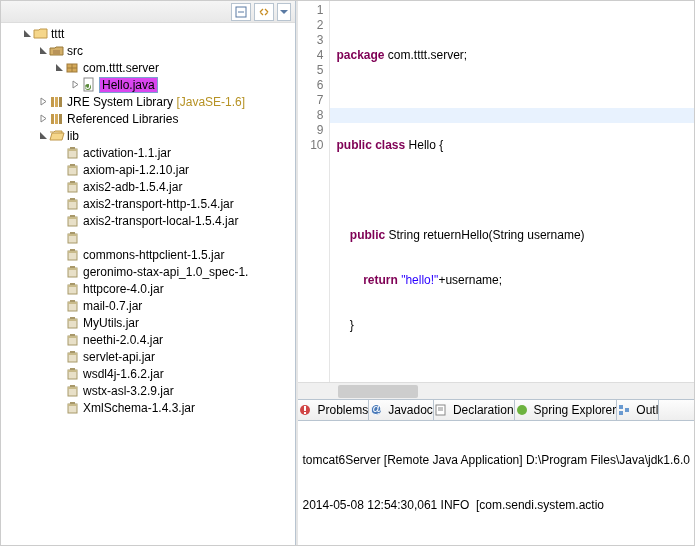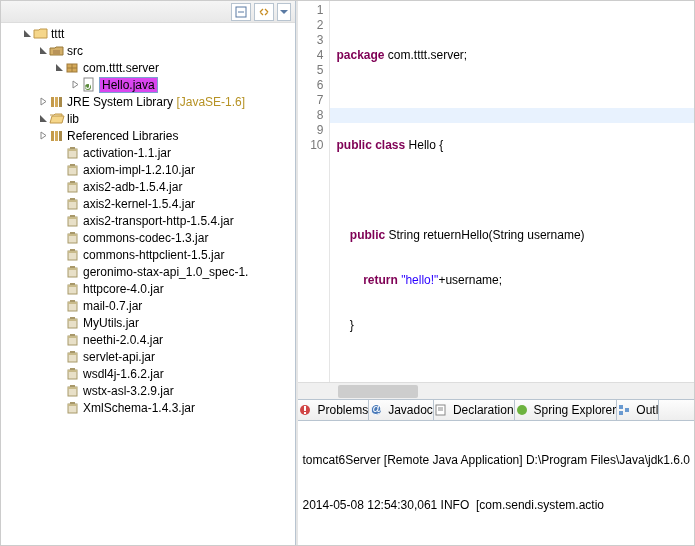--- a/index.html
+++ b/index.html
@@ -139,48 +139,48 @@
             <rect x="10" y="3" width="3" height="10" fill="#a88a4a"></rect>
           </svg>
         </span>
         <span class="lbl"><span>JRE System Library</span> <span class="decor">[JavaSE-1.6]</span></span>
       </div>
 
     <div class="tree-row">
         <span class="ind i2"></span>
         <span class="tw">
           <svg viewBox="0 0 9 9">
-            <path d="M1 1 L1 8 L8 8 Z" fill="#5a5a5a"></path>
-          </svg>
-        </span>
-        <span class="ic">
-          <svg viewBox="0 0 16 16">
-            <path d="M1 4 L5 4 L6 3 L13 3 L13 5 L3 5 L1 12 L13 12 L15 5 L13 5" fill="#f5d68a" stroke="#c0984a"></path>
-          </svg>
-        </span>
-        <span class="lbl">lib</span>
-      </div>
-
-    <div class="tree-row">
-        <span class="ind i2"></span>
-        <span class="tw">
-          <svg viewBox="0 0 9 9">
             <path d="M2 1 L7 4.5 L2 8 Z" fill="none" stroke="#888"></path>
           </svg>
         </span>
         <span class="ic">
           <svg viewBox="0 0 16 16">
             <rect x="2" y="3" width="3" height="10" fill="#c49a4a"></rect>
             <rect x="6" y="3" width="3" height="10" fill="#d4aa5a"></rect>
             <rect x="10" y="3" width="3" height="10" fill="#a88a4a"></rect>
           </svg>
         </span>
         <span class="lbl">Referenced Libraries</span>
       </div>
 
+    <div class="tree-row">
+        <span class="ind i2"></span>
+        <span class="tw">
+          <svg viewBox="0 0 9 9">
+            <path d="M1 1 L1 8 L8 8 Z" fill="#5a5a5a"></path>
+          </svg>
+        </span>
+        <span class="ic">
+          <svg viewBox="0 0 16 16">
+            <path d="M1 4 L5 4 L6 3 L13 3 L13 5 L3 5 L1 12 L13 12 L15 5 L13 5" fill="#f5d68a" stroke="#c0984a"></path>
+          </svg>
+        </span>
+        <span class="lbl">lib</span>
+      </div>
+
     <div id="jars">
         <div class="tree-row">
           <span class="ind i3"></span>
           <span class="tw hidden"></span>
           <span class="ic">
             <svg viewBox="0 0 16 16">
               <rect x="3" y="4" width="9" height="9" fill="#e8e0c8" stroke="#a89a6a"></rect>
               <rect x="3" y="4" width="9" height="2" fill="#c8ba8a"></rect>
               <rect x="5" y="2" width="5" height="2" fill="#a8986a"></rect>
             </svg>
@@ -190,21 +190,21 @@
         <div class="tree-row">
           <span class="ind i3"></span>
           <span class="tw hidden"></span>
           <span class="ic">
             <svg viewBox="0 0 16 16">
               <rect x="3" y="4" width="9" height="9" fill="#e8e0c8" stroke="#a89a6a"></rect>
               <rect x="3" y="4" width="9" height="2" fill="#c8ba8a"></rect>
               <rect x="5" y="2" width="5" height="2" fill="#a8986a"></rect>
             </svg>
           </span>
-          <span class="lbl">axiom-impl-1.2.10.jar</span>
+          <span class="lbl">axiom-api-1.2.10.jar</span>
         </div>
         <div class="tree-row">
           <span class="ind i3"></span>
           <span class="tw hidden"></span>
           <span class="ic">
             <svg viewBox="0 0 16 16">
               <rect x="3" y="4" width="9" height="9" fill="#e8e0c8" stroke="#a89a6a"></rect>
               <rect x="3" y="4" width="9" height="2" fill="#c8ba8a"></rect>
               <rect x="5" y="2" width="5" height="2" fill="#a8986a"></rect>
             </svg>
@@ -214,45 +214,44 @@
         <div class="tree-row">
           <span class="ind i3"></span>
           <span class="tw hidden"></span>
           <span class="ic">
             <svg viewBox="0 0 16 16">
               <rect x="3" y="4" width="9" height="9" fill="#e8e0c8" stroke="#a89a6a"></rect>
               <rect x="3" y="4" width="9" height="2" fill="#c8ba8a"></rect>
               <rect x="5" y="2" width="5" height="2" fill="#a8986a"></rect>
             </svg>
           </span>
-          <span class="lbl">axis2-kernel-1.5.4.jar</span>
-        </div>
-        <div class="tree-row">
-          <span class="ind i3"></span>
-          <span class="tw hidden"></span>
-          <span class="ic">
-            <svg viewBox="0 0 16 16">
-              <rect x="3" y="4" width="9" height="9" fill="#e8e0c8" stroke="#a89a6a"></rect>
-              <rect x="3" y="4" width="9" height="2" fill="#c8ba8a"></rect>
-              <rect x="5" y="2" width="5" height="2" fill="#a8986a"></rect>
-            </svg>
-          </span>
           <span class="lbl">axis2-transport-http-1.5.4.jar</span>
         </div>
         <div class="tree-row">
           <span class="ind i3"></span>
           <span class="tw hidden"></span>
           <span class="ic">
             <svg viewBox="0 0 16 16">
               <rect x="3" y="4" width="9" height="9" fill="#e8e0c8" stroke="#a89a6a"></rect>
               <rect x="3" y="4" width="9" height="2" fill="#c8ba8a"></rect>
               <rect x="5" y="2" width="5" height="2" fill="#a8986a"></rect>
             </svg>
           </span>
-          <span class="lbl">commons-codec-1.3.jar</span>
+          <span class="lbl">axis2-transport-local-1.5.4.jar</span>
+        </div>
+        <div class="tree-row">
+          <span class="ind i3"></span>
+          <span class="tw hidden"></span>
+          <span class="ic">
+            <svg viewBox="0 0 16 16">
+              <rect x="3" y="4" width="9" height="9" fill="#e8e0c8" stroke="#a89a6a"></rect>
+              <rect x="3" y="4" width="9" height="2" fill="#c8ba8a"></rect>
+              <rect x="5" y="2" width="5" height="2" fill="#a8986a"></rect>
+            </svg>
+          </span>
         </div>
         <div class="tree-row">
           <span class="ind i3"></span>
           <span class="tw hidden"></span>
           <span class="ic">
             <svg viewBox="0 0 16 16">
               <rect x="3" y="4" width="9" height="9" fill="#e8e0c8" stroke="#a89a6a"></rect>
               <rect x="3" y="4" width="9" height="2" fill="#c8ba8a"></rect>
               <rect x="5" y="2" width="5" height="2" fill="#a8986a"></rect>
             </svg>

